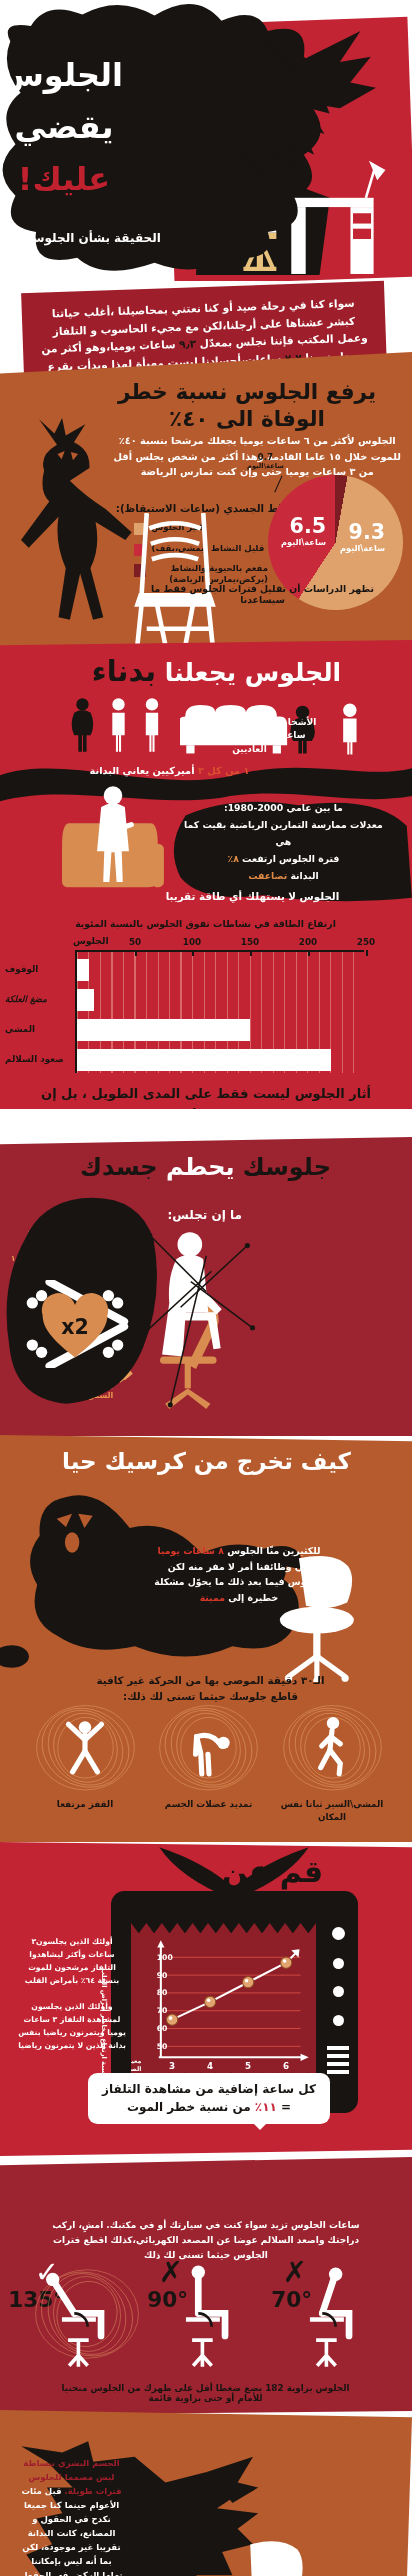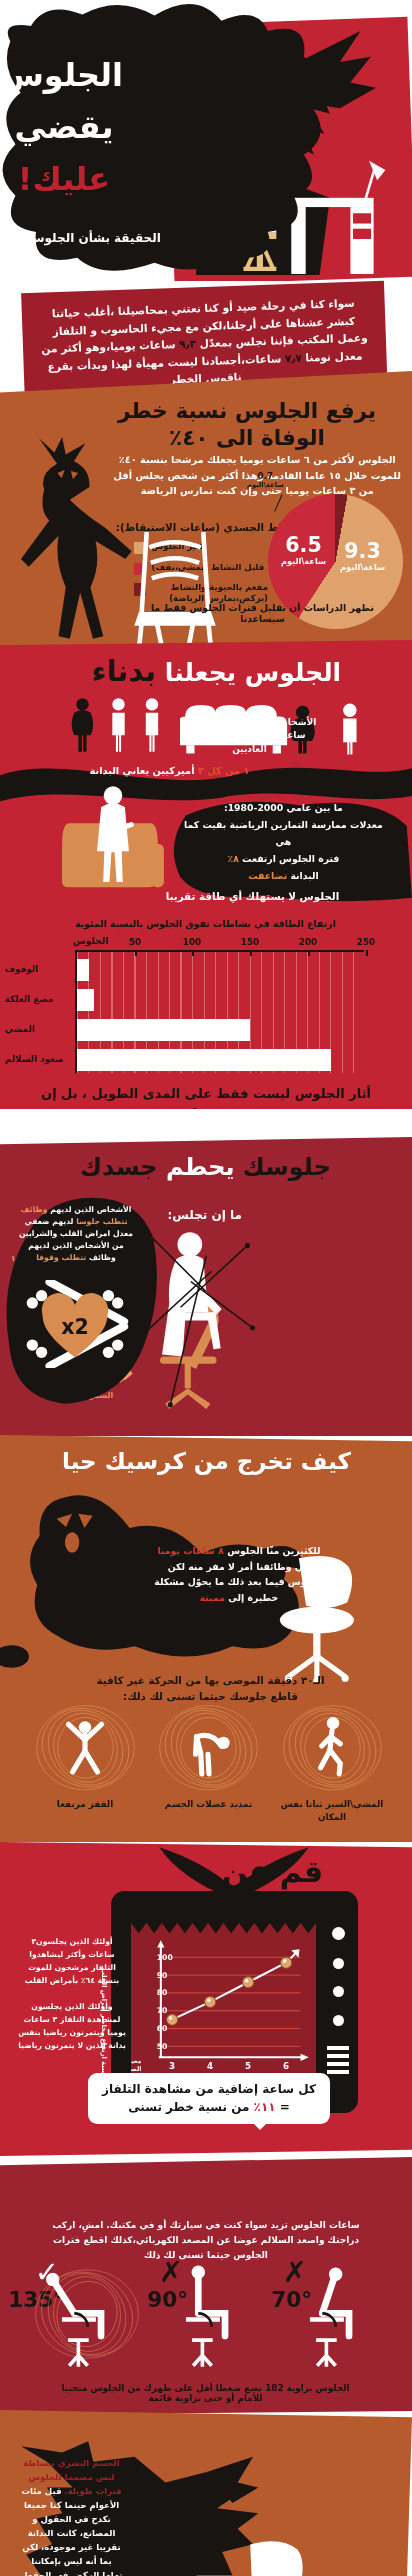--- a/index.html
+++ b/index.html
@@ -19,30 +19,30 @@
 .sec-header{top:0;height:281px;background:#fff}
 .red-panel{position:absolute;left:170px;top:20.6px;width:242px;height:260px;background:var(--red);transform:rotate(-2deg)}
 .hdr-title{position:absolute;right:289px;top:49px;width:118px;text-align:center;color:#fff;font-size:32px;line-height:52px}
 .hdr-title .kill{color:#c0212e}
 .hdr-sub{position:absolute;left:28px;top:231px;color:#fff;font-size:12px}
 
 .sec-intro{top:281px;height:103px;background:#fff}
 .intro-box{position:absolute;left:23px;top:6.2px;width:363px;padding:13.4px 15.5px;background:var(--red-deep);transform:rotate(-2deg);color:#fff;font-size:10.6px;line-height:17.5px;text-align:center}
 .intro-box b{color:#181411}
 
-.sec-risk{top:371px;height:309px;background:var(--orange);clip-path:polygon(0 21.6px,100% 0,100% 100%,0 100%)}
+.sec-risk{top:352px;height:309px;background:var(--orange);clip-path:polygon(0 21.6px,100% 0,100% 100%,0 100%)}
 .risk-title{position:absolute;right:31px;top:26px;width:268px;text-align:center;color:#181411;font-size:21.6px;line-height:27px}
 .risk-par{position:absolute;right:10.3px;top:81px;width:289px;color:#fff;font-size:9.8px;line-height:15.5px;text-align:center}
 .risk-activity{position:absolute;right:77px;top:150px;color:#181411;font-size:10.3px}
 .legend{position:absolute;right:144px;top:170px;width:134px}
 .legend-row{display:flex;align-items:flex-start;gap:5.2px;margin-bottom:7.2px;direction:ltr}
 .legend-swatch{width:12.4px;height:12.4px;flex:0 0 12.4px;margin-top:1px}
 .legend-label{color:#181411;font-size:8.5px;line-height:11.3px;text-align:right;direction:rtl}
 .pie{position:absolute;left:268px;top:123px;width:135px;height:135px;border-radius:50%}
-.pie-val{position:absolute;color:#fff;text-align:center;line-height:1.05}
+.pie-val{position:absolute;color:#fff;text-align:right;line-height:1.05}
 .pie-val .v{font-size:20.6px}
 .pie-val .u{font-size:8.2px}
 .pie-small{position:absolute;left:247px;top:101px;color:#181411;text-align:center;line-height:1.1}
 .pie-small .v{font-size:8.8px}.pie-small .u{font-size:6.7px}
 .pie-lead{position:absolute;left:278px;top:123px;width:1px;height:17.5px;background:#181411;transform:rotate(24deg)}
 .risk-note{position:absolute;right:15.5px;top:231px;width:268px;text-align:center;color:#181411;font-size:9.3px}
 .risk-q{position:absolute;right:31px;top:247px;width:237px;text-align:center;color:#fff;font-size:15px;line-height:20.6px}
 
 .sec-fat{top:640px;height:469px;background:var(--red);clip-path:polygon(0 5.2px,100% 0,100% 100%,0 100%)}
 .fat-title{position:absolute;right:36px;top:14.4px;width:319px;text-align:center;color:#fff;font-size:25px}
@@ -279,21 +279,21 @@
       <span class="bar-tick" style="left: 115px;">100</span>
       <span style="position: absolute; top: -2.1px; left: 115px; width: 1.5px; height: 6.2px; background: rgb(24, 20, 17);"></span>
       <span class="bar-tick" style="left: 173px;">150</span>
       <span style="position: absolute; top: -2.1px; left: 173px; width: 1.5px; height: 6.2px; background: rgb(24, 20, 17);"></span>
       <span class="bar-tick" style="left: 231px;">200</span>
       <span style="position: absolute; top: -2.1px; left: 231px; width: 1.5px; height: 6.2px; background: rgb(24, 20, 17);"></span>
       <span class="bar-tick" style="left: 289px;">250</span>
       <span style="position: absolute; top: -2.1px; left: 289px; width: 1.5px; height: 6.2px; background: rgb(24, 20, 17);"></span>
       <div class="bar-row-label" style="top: 12.4px;">الوقوف</div>
       <div class="bar" style="top: 7.2px; width: 11.5px;"></div>
-      <div class="bar-row-label" style="top: 42px;">مضغ العلكة</div>
+      <div class="bar-row-label" style="top: 42px; font-style: italic;">مضغ العلكة</div>
       <div class="bar" style="top: 37px; width: 17.3px;"></div>
       <div class="bar-row-label" style="top: 72px;">المشي</div>
       <div class="bar" style="top: 67px; width: 173px;"></div>
       <div class="bar-row-label" style="top: 102px;">صعود السلالم</div>
       <div class="bar" style="top: 97px; width: 254px;"></div>
     </div>
   <p class="collapse-note">
     <span>أثار الجلوس ليست فقط على المدى الطويل ، بل إن جسدك</span><br>
     <span>يبدأ </span><span class="w">بالانهيار</span><span> في اللحظة التي تجلس فيها</span>
   </p>
@@ -379,23 +379,20 @@
         <circle cx="40" cy="20" r="5"></circle>
         <circle cx="230" cy="40" r="5"></circle>
         <circle cx="30" cy="210" r="5"></circle>
         <circle cx="240" cy="200" r="5"></circle>
         <circle cx="80" cy="350" r="5"></circle>
       </g>
   </svg>
   <svg class="abs jobs-blob" viewBox="0 0 300 420">
     <path d="M150 10 Q260 0 290 90 Q310 200 270 300 Q230 400 120 410 Q20 400 10 300 Q-10 180 40 90 Q70 20 150 10 Z" fill="#181411"></path>
   </svg>
-  <p class="jobs-text">
-    <span>الأشخاص الذين لديهم </span><span class="hl">وظائف تتطلب جلوسا</span><span> لديهم ضعفي معدل امراض القلب والشرايين من الأشخاص الذين لديهم وظائف </span><span class="hl">تتطلب وقوفا</span>
-  </p>
   <div class="x2-wrap">
     <svg width="108" height="88" viewBox="0 0 210 170">
       <g fill="#fff">
           <rect x="15" y="28" width="180" height="16" rx="8" transform="rotate(28 105 85)"></rect>
           <rect x="15" y="126" width="180" height="16" rx="8" transform="rotate(-28 105 85)"></rect>
       <circle cx="22" cy="44" r="11"></circle>
           <circle cx="40" cy="30" r="11"></circle>
           <circle cx="170" cy="140" r="11"></circle>
           <circle cx="188" cy="126" r="11"></circle>
       <circle cx="22" cy="126" r="11"></circle>
@@ -576,21 +573,21 @@
     <div class="tv-line" style="left:216px;top:163px;width:21.6px;height:3.6px"></div>
     <div class="tv-line" style="left:216px;top:171px;width:21.6px;height:3.6px"></div>
     <div class="tv-line" style="left:216px;top:179px;width:21.6px;height:3.6px"></div>
     <div class="tv-xlab">الساعات المقضية في مشاهدة التلفاز \ باليوم</div>
   </div>
   <div class="tv-facts">
     <p>أولئك الذين يجلسون٣ ساعات وأكثر ليشاهدوا التلفاز مرشحون للموت بنسبة ٦٤٪ بأمراض القلب</p>
     <p>وأولئك الذين يجلسون لمشاهدة التلفاز ٣ ساعات يوميا ويتمرنون رياضيا بنفس بدانة الذين لا يتمرنون رياضيا</p>
   </div>
   <div class="bubble">
-    <span>كل ساعة إضافية من مشاهدة التلفاز = </span><span class="hl">١١٪</span><span> من نسبة خطر تسنى</span>
+    <span>كل ساعة إضافية من مشاهدة التلفاز = </span><span class="hl">١١٪</span><span> من نسبة خطر الموت</span>
   </div>
 </section>
 
 <section class="sec sec-step">
   <p class="step-par">ساعات الجلوس تزيد سواء كنت في سيارتك أو في مكتبك. امشِ، اركب دراجتك واصعد السلالم عوضا عن المصعد الكهربائي،كذلك اقطع فترات الجلوس حيثما تسنى لك ذلك</p>
   <div class="postures" id="posture-row">
       <div class="pose">
         <div class="mark">✗</div>
         <div class="angle">70°</div>
         <div style="position: absolute; left: 10.3px; top: 9.3px;">

